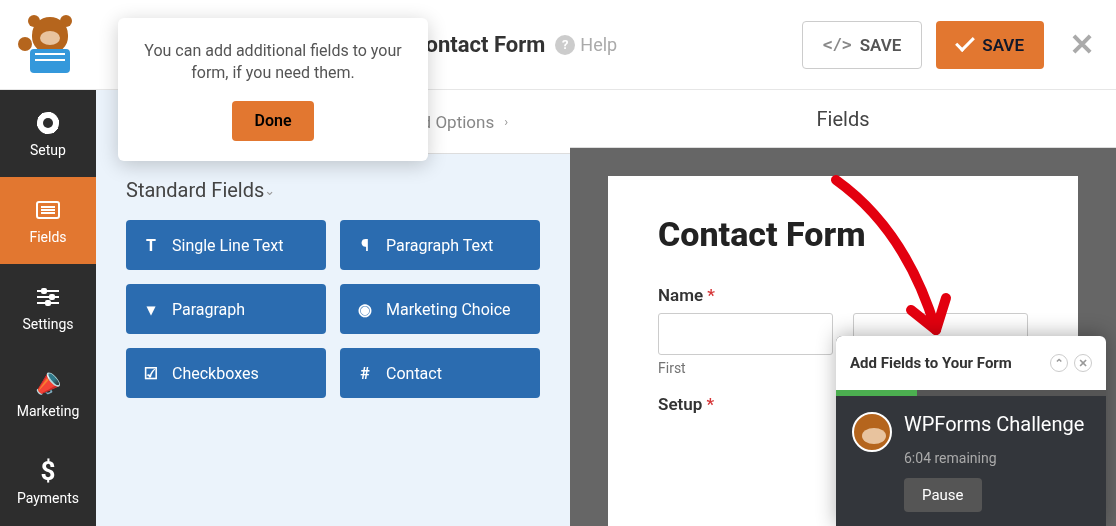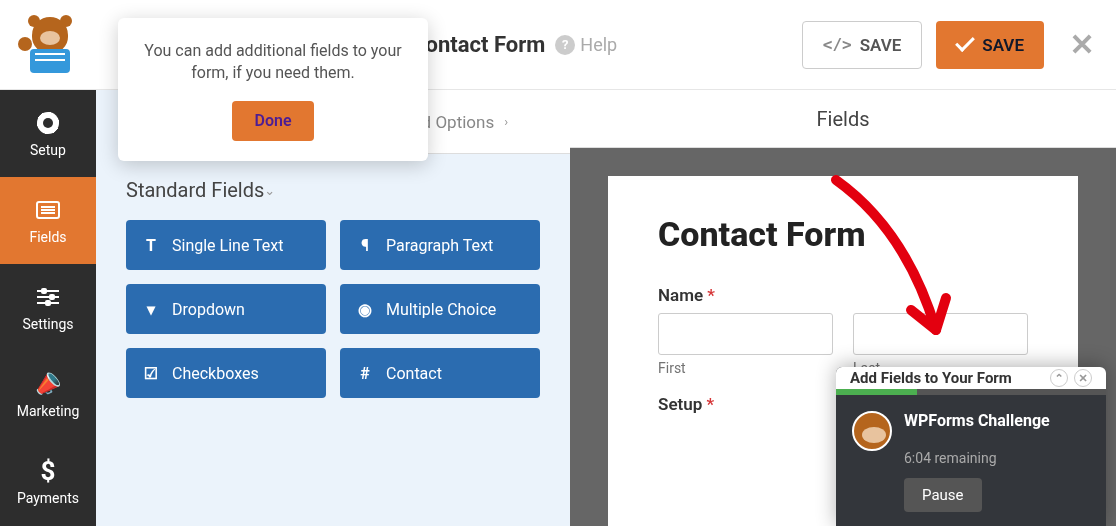--- a/index.html
+++ b/index.html
@@ -66,35 +66,35 @@
 .req{color:#d63638}
 .name-row{display:flex;gap:20px}
 .name-col{flex:1}
 .inp{width:100%;height:42px;border:1px solid #ccc;border-radius:3px;margin-bottom:5px}
 .sub{font-size:14px;color:#737373}
 .email-row{margin-top:18px}
 
 
 .tooltip{position:absolute;top:18px;left:118px;width:310px;background:#fff;border-radius:6px;box-shadow:0 4px 20px rgba(0,0,0,.2);padding:22px 20px 20px;text-align:center;z-index:50}
 .tooltip p{color:#555;font-size:16px;line-height:1.4;margin-bottom:16px}
-.tooltip .btn-done{display:inline-flex;height:40px;padding:0 22px;background:#e27730;color:#4c1d95;border-radius:4px;align-items:center;font-weight:600;cursor:pointer}
+.tooltip .btn-done{display:inline-flex;height:40px;padding:0 22px;background:#e27730;color:#000000;border-radius:4px;align-items:center;font-weight:600;cursor:pointer}
 .tooltip::after{content:"";position:absolute;bottom:-10px;left:150px;border:10px solid transparent;border-top-color:#fff}
 
 
 .challenge{position:absolute;right:10px;bottom:-2px;width:270px;background:#33363b;border-radius:6px 6px 0 0;z-index:40;box-shadow:0 -2px 20px rgba(0,0,0,.3)}
-.challenge-top{background:#fff;padding:2px 14px;display:flex;align-items:center;justify-content:space-between;border-radius:6px 6px 0 0;font-size:15px;font-weight:700;color:#333}
+.challenge-top{background:#fff;padding:18px 14px;display:flex;align-items:center;justify-content:space-between;border-radius:6px 6px 0 0;font-size:15px;font-weight:700;color:#333}
 .mini-icons{display:flex;gap:6px;color:#999}
 .mini-icons span{width:18px;height:18px;border:1.5px solid #ccc;border-radius:50%;display:flex;align-items:center;justify-content:center;font-size:11px;cursor:pointer}
 .progress{height:6px;background:#555}
 .progress-fill{width:30%;height:100%;background:#4caf50}
 .challenge-body{padding:16px;display:flex;gap:12px;align-items:flex-start}
 .av{width:40px;height:40px;border-radius:50%;background:#b5651d;border:2px solid #fff;flex-shrink:0;position:relative;overflow:hidden}
 .av::after{content:"";position:absolute;width:24px;height:16px;background:#e8c39e;border-radius:50%;bottom:6px;left:8px}
 .ch-text{color:#fff}
-.ch-title{font-size:16px;font-weight:700;margin-bottom:20px}
+.ch-title{font-size:20px;font-weight:400;margin-bottom:14px}
 .ch-time{font-size:14px;color:#aaa;margin-bottom:12px}
 .btn-pause{background:#555;color:#fff;padding:8px 18px;border-radius:4px;display:inline-block;cursor:pointer;font-size:15px}
 
 
 .arrow{position:absolute;top:170px;right:140px;z-index:30;pointer-events:none}
 </style>
 </head>
 <body>
 
 <div class="topbar">
@@ -192,25 +192,25 @@
       <div class="field-btn">
           <span class="fi">T</span>
           <span>Single Line Text</span>
         </div>
       <div class="field-btn">
           <span class="fi">¶</span>
           <span>Paragraph Text</span>
         </div>
       <div class="field-btn">
           <span class="fi">▾</span>
-          <span>Dropdown</span>
+          <span>Paragraph</span>
         </div>
       <div class="field-btn">
           <span class="fi">◉</span>
-          <span>Multiple Choice</span>
+          <span>Marketing Choice</span>
         </div>
       <div class="field-btn">
           <span class="fi">☑</span>
           <span>Checkboxes</span>
         </div>
       <div class="field-btn">
           <span class="fi">#</span>
           <span>Contact</span>
         </div>
     </div>

